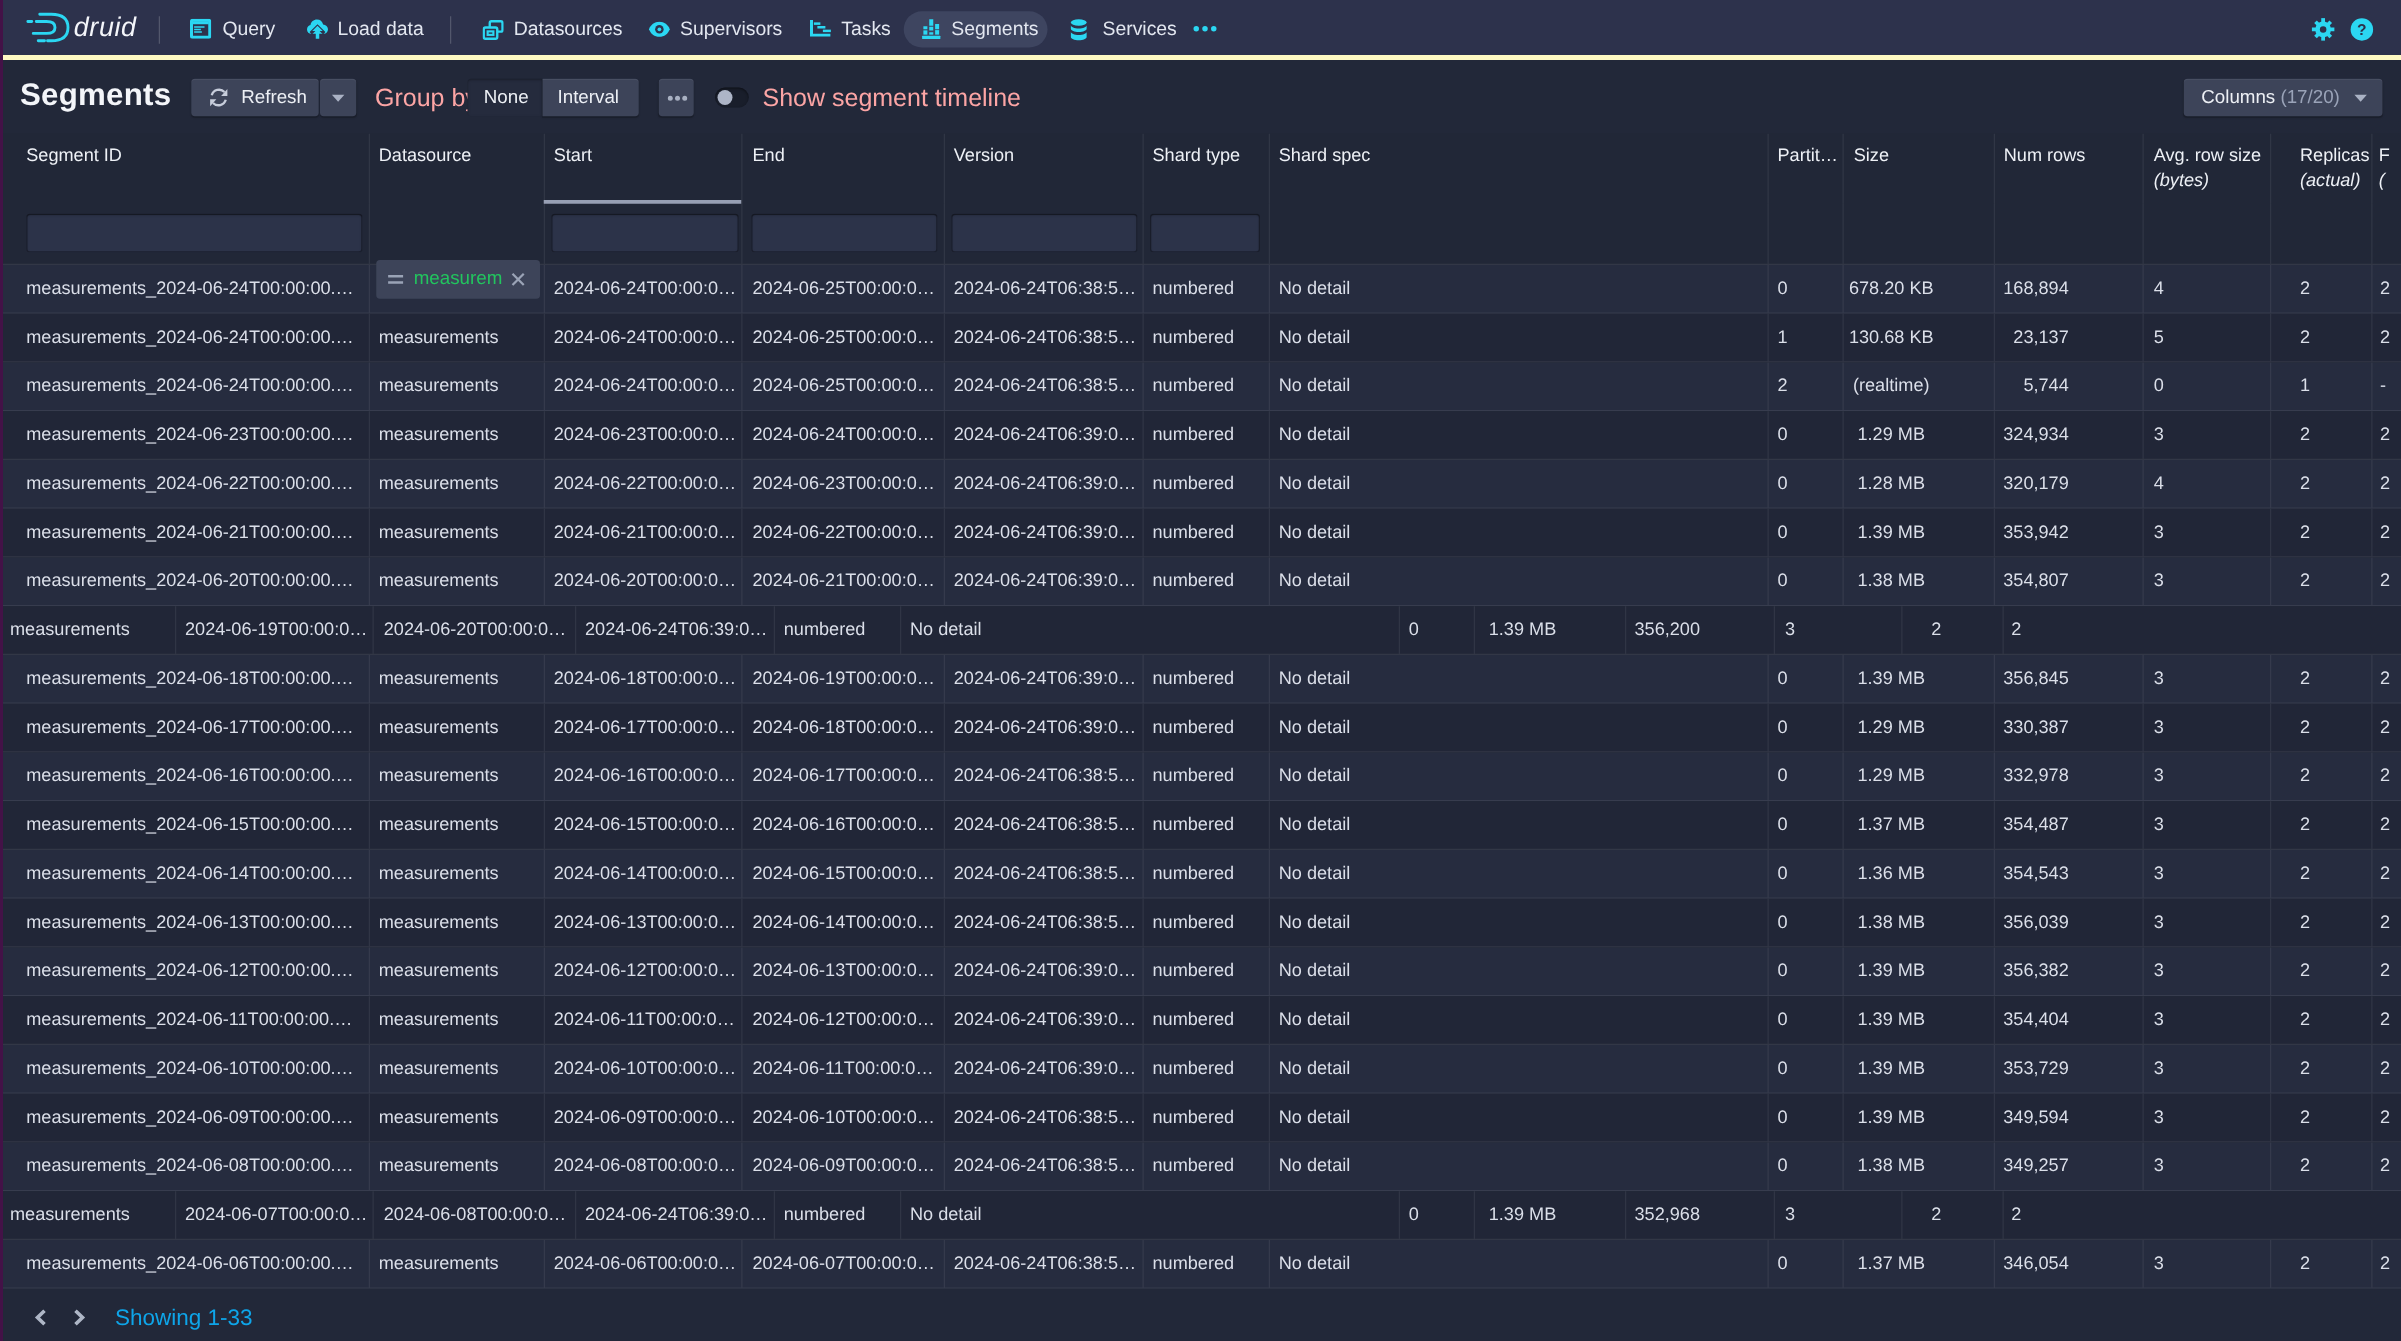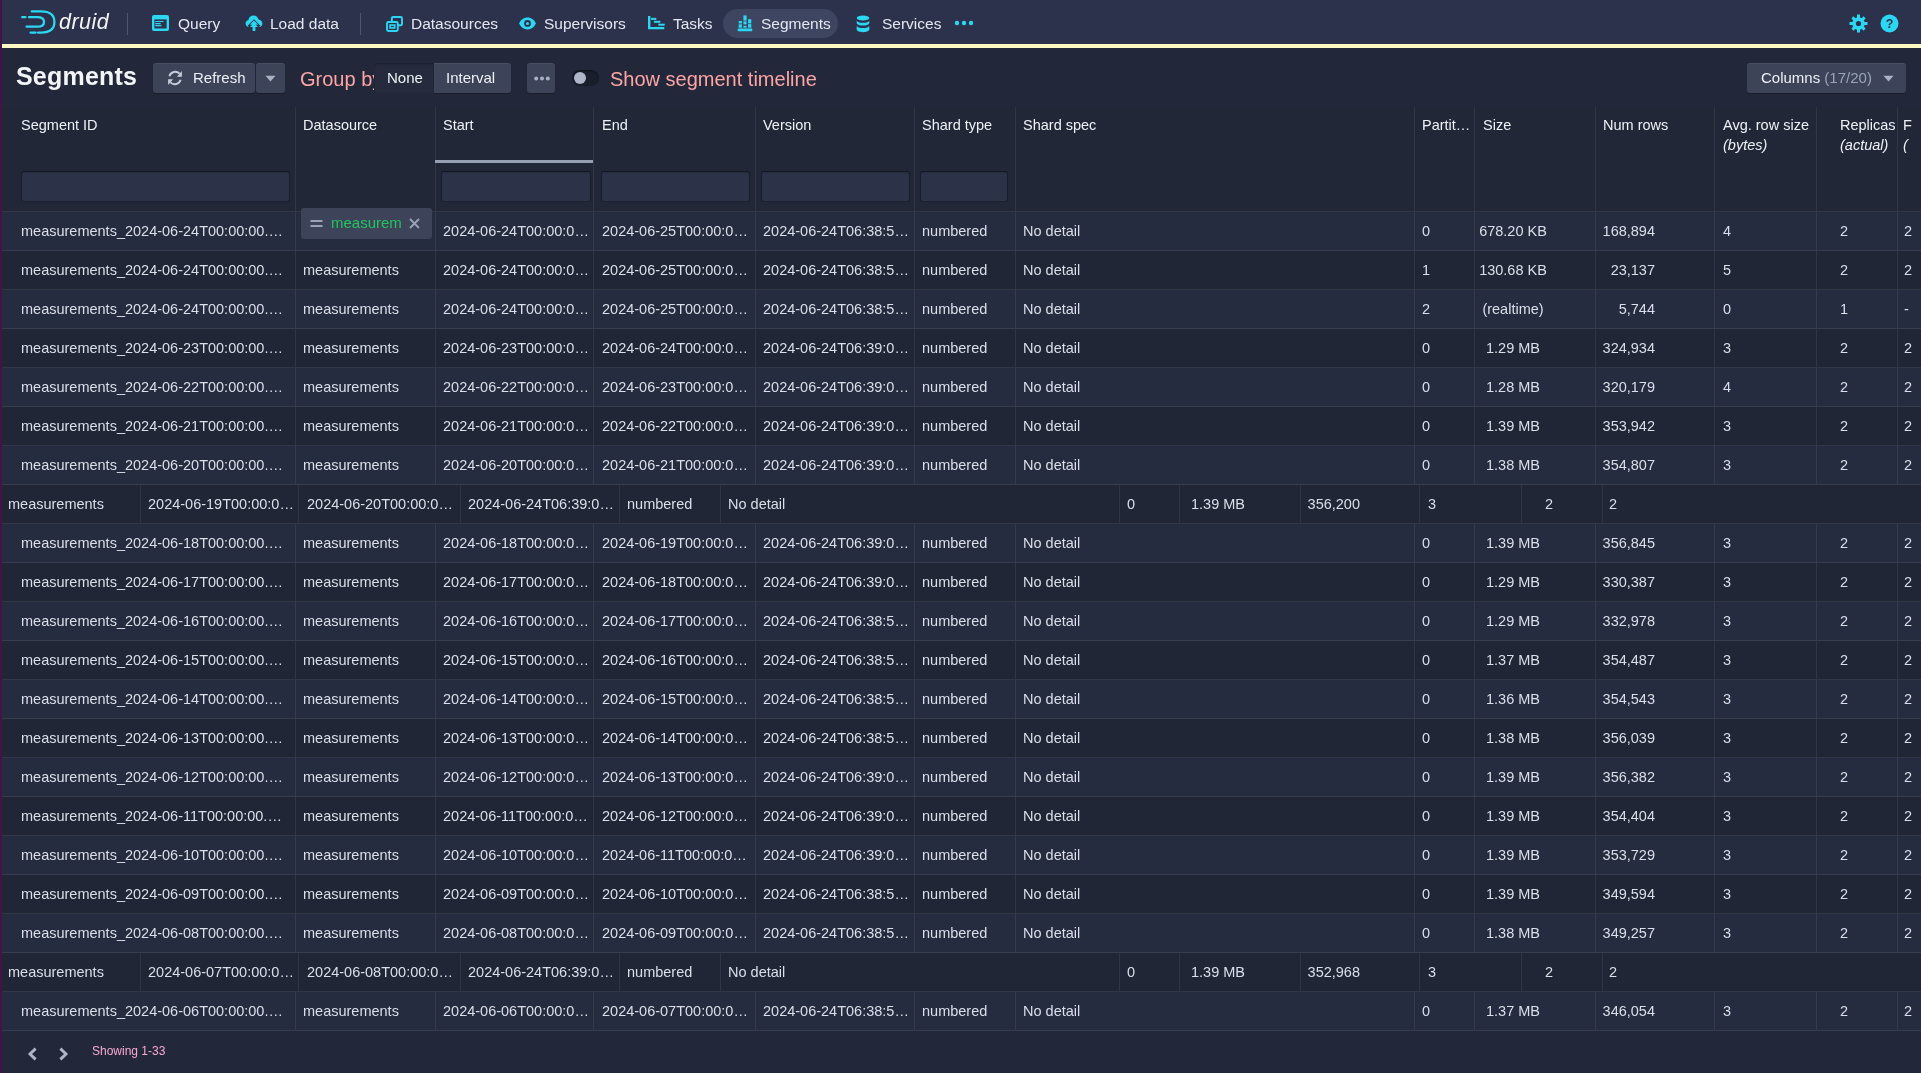--- a/index.html
+++ b/index.html
@@ -565,14 +565,14 @@
   </div>
 </div>
 
 <div id="footer">
   <svg style="position:absolute;left:27px;top:16px" width="12" height="14" viewBox="0 0 12 14" fill="none" stroke="#aeb6c6" stroke-width="2.9" stroke-linejoin="miter">
       <path d="M8.6 1.6 L3 7 L8.6 12.4"></path>
     </svg>
   <svg style="position:absolute;left:57px;top:16px" width="12" height="14" viewBox="0 0 12 14" fill="none" stroke="#aeb6c6" stroke-width="2.9" stroke-linejoin="miter">
       <path d="M3.4 1.6 L9 7 L3.4 12.4"></path>
     </svg>
-  <div style="position:absolute;left:92px;top:13px;color:#f9a8d4;font-size:12px">Showing 1-33</div>
+  <div style="position:absolute;left:92px;top:13px;color:#0ea5e9;font-size:18px">Showing 1-33</div>
 </div>
 
 </body></html>

